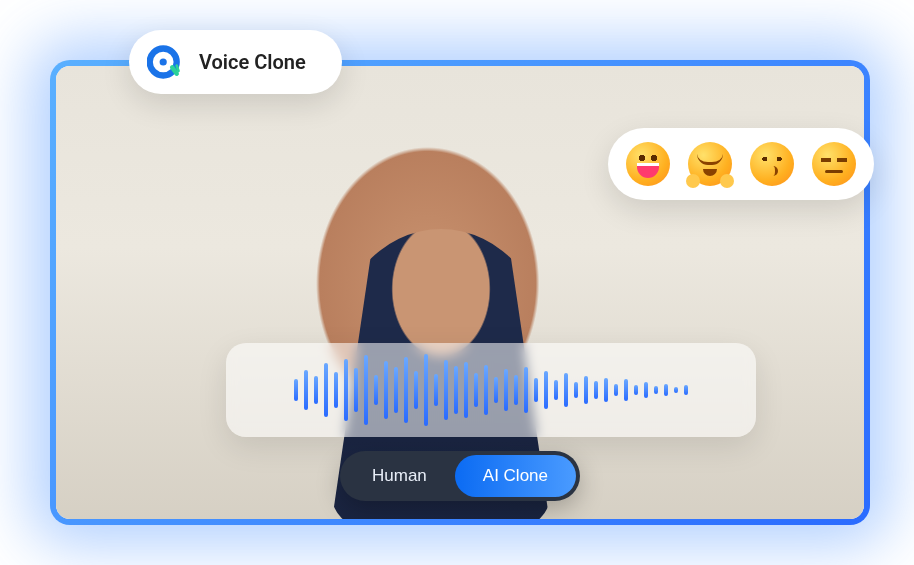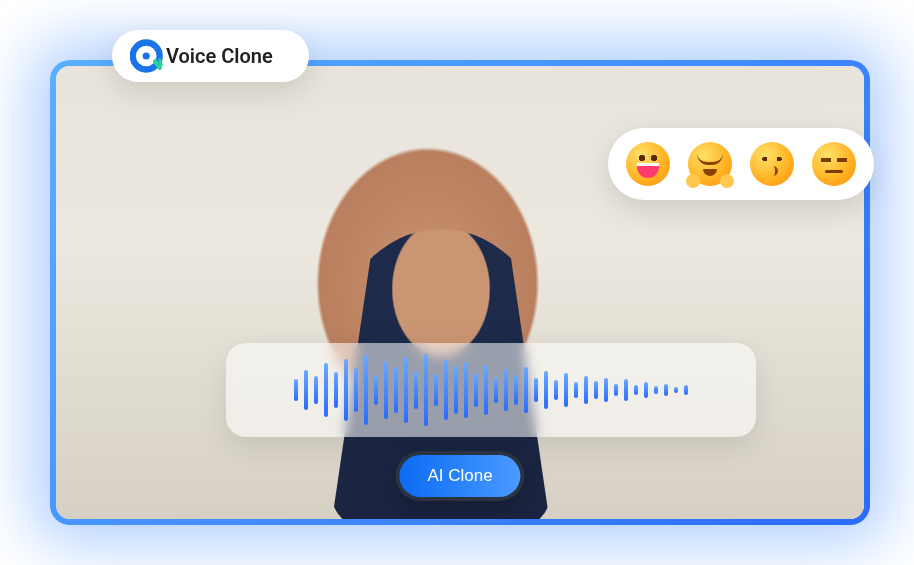--- a/index.html
+++ b/index.html
@@ -44,28 +44,29 @@
       width: 220px;
       height: 300px;
       background:
         radial-gradient(ellipse 80px 110px at 50% 20%, #c99573 0 60%, transparent 62%),
         linear-gradient(180deg, #1e2a4a 40%, #1a2440 100%);
       border-radius: 120px 120px 40px 40px / 140px 140px 40px 40px;
       clip-path: polygon(20% 0, 80% 0, 100% 100%, 0 100%);
     }
     .chip {
       position: absolute;
-      left: 112px;
+      left: 129px;
       top: 30px;
-      height: 52px;
+      height: 64px;
       padding: 0 36px 0 18px;
       background: #fff;
       border-radius: 40px;
       display: flex;
       align-items: center;
+      gap: 16px;
       box-shadow: 0 10px 30px rgba(0, 0, 0, 0.12);
       z-index: 10;
     }
     .logo {
       width: 36px;
       height: 36px;
     }
     .chip-label {
       font-size: 20px;
       font-weight: 600;
@@ -273,20 +274,21 @@
       <div class="bar" style="height: 22px;"></div>
       <div class="bar" style="height: 10px;"></div>
       <div class="bar" style="height: 16px;"></div>
       <div class="bar" style="height: 8px;"></div>
       <div class="bar" style="height: 12px;"></div>
       <div class="bar" style="height: 6px;"></div>
       <div class="bar" style="height: 10px;"></div>
     </div>
 
   <div class="toggle">
+    <button id="tog-a">Human</button>
     <button id="tog-b" class="active">AI Clone</button>
   </div>
 </div>
 
 <div class="chip">
   <span class="logo">
     <svg viewBox="0 0 40 40" width="36" height="36">
       <circle cx="18" cy="20" r="15" fill="none" stroke="#1a73e8" stroke-width="7"></circle>
       <circle cx="18" cy="20" r="4" fill="#1a73e8"></circle>
       <path d="M28 26 L33 33" stroke="#2ad19a" stroke-width="5" stroke-linecap="round"></path>

